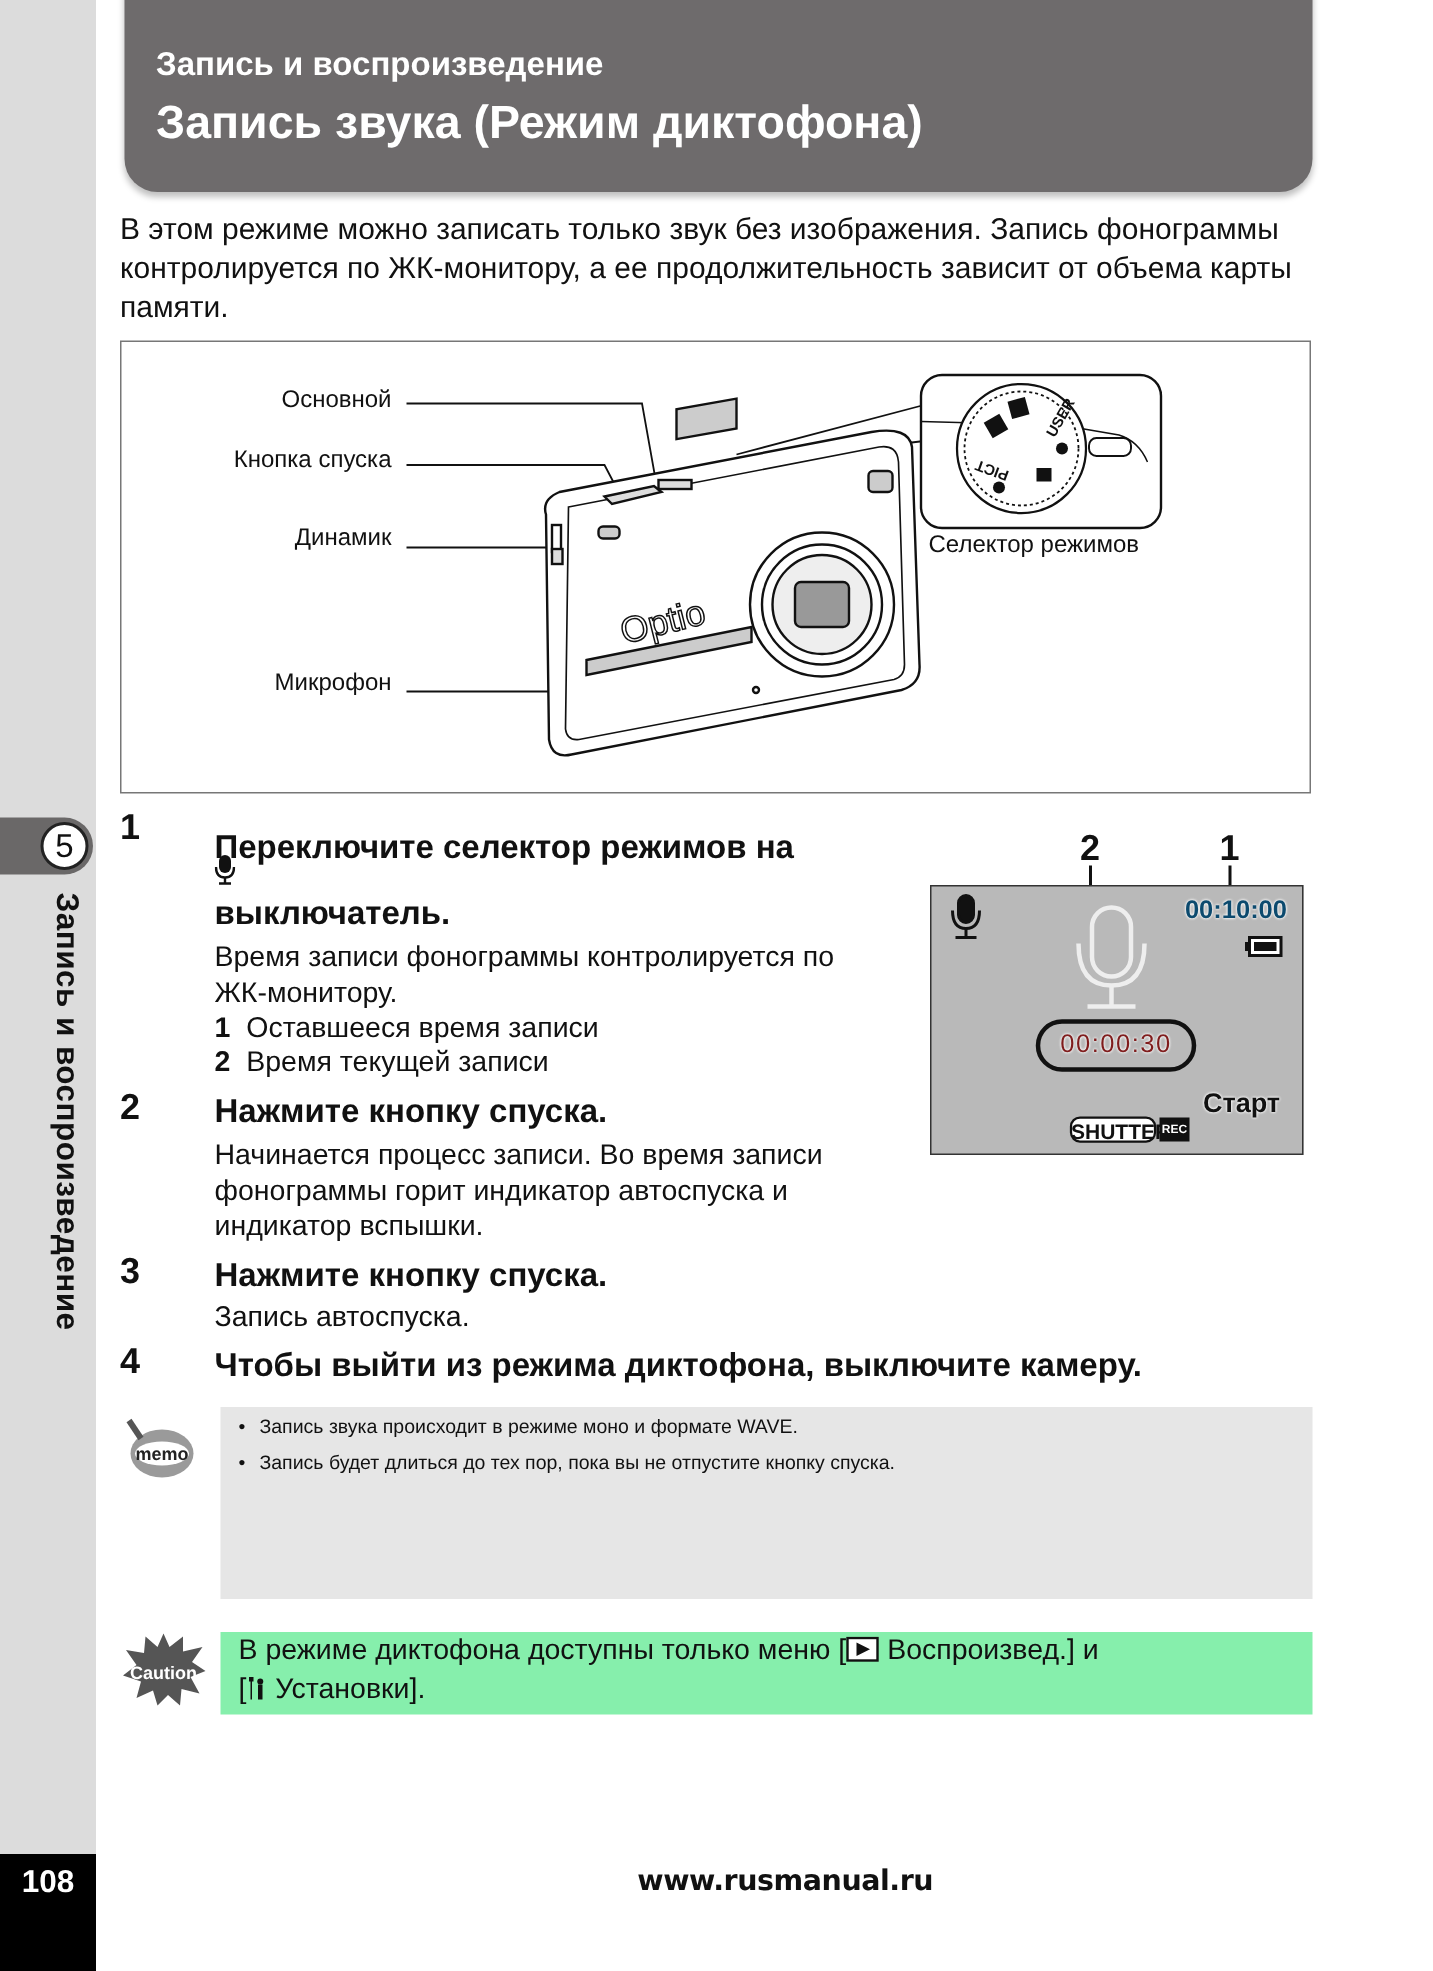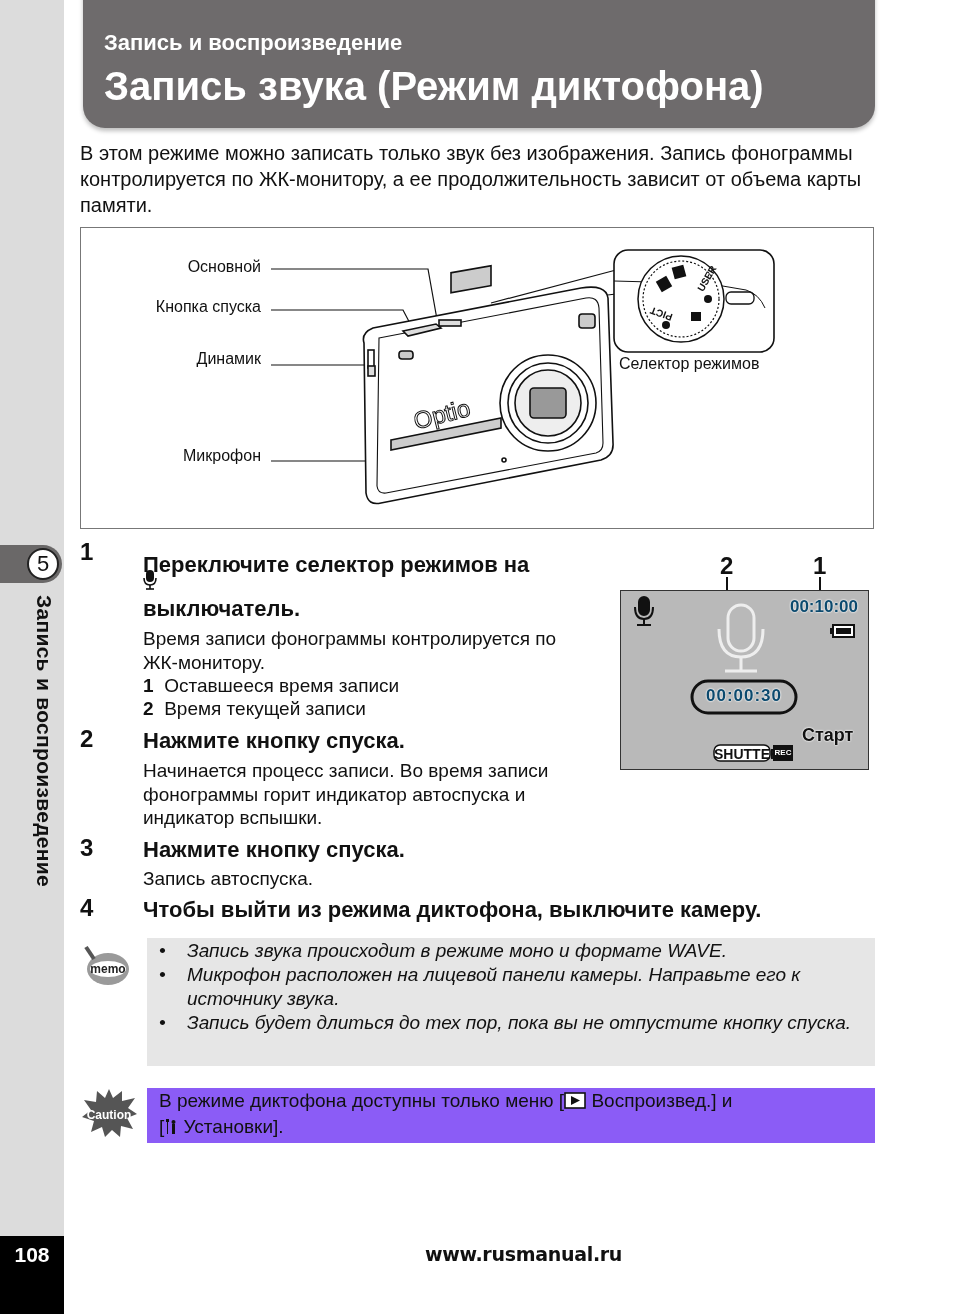--- a/index.html
+++ b/index.html
@@ -42,21 +42,21 @@
     }
     .header-box {
       position: absolute; left: 83px; top: -20px; width: 792px; height: 148px;
       background: #6e6b6c; border-radius: 0 0 22px 22px;
       box-shadow: 0 3px 4px rgba(0,0,0,0.25);
     }
     .header-section {
       position: absolute; left: 104px; top: 30px; color: #fff; font-weight: bold; font-size: 22px;
     }
     .header-title {
-      position: absolute; left: 104px; top: 64px; color: #fff; font-weight: bold; font-size: 40px; text-align: right;
+      position: absolute; left: 104px; top: 64px; color: #fff; font-weight: bold; font-size: 31px; text-align: right;
     }
     .intro {
       position: absolute; left: 80px; top: 140px; width: 790px;
       font-size: 20px; line-height: 26px;
     }
     .diagram-box {
       position: absolute; left: 80px; top: 227px; width: 794px; height: 302px;
       border: 1.5px solid #777; box-sizing: border-box;
     }
     .diagram-box svg { position: absolute; left: 0; top: 0; }
@@ -70,28 +70,28 @@
       position: absolute; left: 620px; top: 590px; width: 249px; height: 180px;
       background: #b9b9b9; border: 1.5px solid #333; box-sizing: border-box;
     }
     .lcd-callout { position: absolute; font-weight: bold; font-size: 24px; }
     .memo-box {
       position: absolute; left: 147px; top: 938px; width: 728px; height: 128px;
       background: #e6e6e6;
     }
     .memo-box ul { margin: 0; padding: 0; list-style: none; }
     .memo-box li {
-      position: relative; padding-left: 40px; font-size: 19px; line-height: 24px; font-style: italic;
+      position: relative; padding-left: 26px; font-size: 13px; line-height: 24px;
     }
     .memo-box li::before {
       content: "•"; position: absolute; left: 12px; top: 0;
     }
     .caution-box {
       position: absolute; left: 147px; top: 1088px; width: 728px; height: 55px;
-      background: #8b5cf6; padding: 1px 0 0 12px; box-sizing: border-box;
+      background: #86efac; padding: 1px 0 0 12px; box-sizing: border-box;
       font-size: 19px; line-height: 24px;
     }
     .icon-inline {
       display: inline-block; vertical-align: -2px;
     }
   </style>
 </head>
 <body>
 
 <div class="side-strip"></div>
@@ -227,38 +227,37 @@
       <rect x="215" y="37" width="15" height="6" fill="#111"></rect>
       <rect x="209" y="37" width="3" height="6" fill="#111"></rect>
     </g>
 
     <rect x="71" y="90" width="104" height="32" rx="16" fill="none" stroke="#111" stroke-width="3"></rect>
 
     <rect x="93" y="154" width="56" height="16" rx="6" fill="#fff" stroke="#111" stroke-width="1.5"></rect>
     <rect x="152" y="154" width="20" height="16" fill="#111"></rect>
   </svg>
   <div style="position:absolute; right:10px; top:6px; font-weight:bold; font-size:17px; color:#0c4a6e; text-shadow:0 0 2px #fff, 0 0 2px #fff;">00:10:00</div>
-  <div style="position:absolute; left:71px; top:95px; width:104px; text-align:center; font-weight:bold; font-size:17px; color:#0c4a6e; letter-spacing:1px; text-shadow:0 0 2px #fff, 0 0 2px #fff;">00:00:30</div>
+  <div style="position:absolute; left:71px; top:95px; width:104px; text-align:center; font-weight:normal; font-size:17px; color:#7f1d1d; letter-spacing:1px; text-shadow:0 0 2px #fff, 0 0 2px #fff;">00:00:30</div>
   <div style="position:absolute; left:93px; top:155px; width:56px; text-align:center; font-weight:bold; font-size:14px; color:#111;">SHUTTER</div>
   <div style="position:absolute; left:152px; top:157px; width:20px; text-align:center; font-weight:bold; font-size:8px; color:#fff;">REC</div>
   <div style="position:absolute; left:181px; top:134px; font-weight:bold; font-size:18px; color:#111; text-shadow:0 0 2px #fff, 0 0 2px #fff;">Старт</div>
 </div>
 
 <div style="position:absolute; left:80px; top:945px; width:52px; height:42px;">
   <svg width="52" height="42" viewBox="0 0 52 42">
     <ellipse cx="28" cy="24" rx="21" ry="16" fill="#9a9a9a"></ellipse>
     <ellipse cx="28" cy="24" rx="18" ry="8" fill="#fff"></ellipse>
     <line x1="6" y1="2" x2="14" y2="14" stroke="#555" stroke-width="4"></line>
     <text x="28" y="28" text-anchor="middle" font-family="Liberation Sans, sans-serif" font-weight="bold" font-size="12" fill="#222">memo</text>
   </svg>
 </div>
 <div class="memo-box">
   <ul style="padding-top:1px;">
     <li>Запись звука происходит в режиме моно и формате WAVE.</li>
-    <li>Микрофон расположен на лицевой панели камеры. Направьте его к источнику звука.</li>
     <li>Запись будет длиться до тех пор, пока вы не отпустите кнопку спуска.</li>
   </ul>
 </div>
 
 <div style="position:absolute; left:80px; top:1088px; width:58px; height:50px;">
   <svg width="58" height="50" viewBox="0 0 58 50">
     <polygon points="29,1 33,10 42,3 42,13 55,10 48,20 57,26 47,30 53,41 41,38 40,49 32,42 25,49 22,39 11,44 14,33 2,29 11,22 4,12 16,14 17,3 25,10" fill="#555"></polygon>
     <text x="29" y="31" text-anchor="middle" font-family="Liberation Sans, sans-serif" font-weight="bold" font-size="12" fill="#fff">Caution</text>
   </svg>
 </div>

